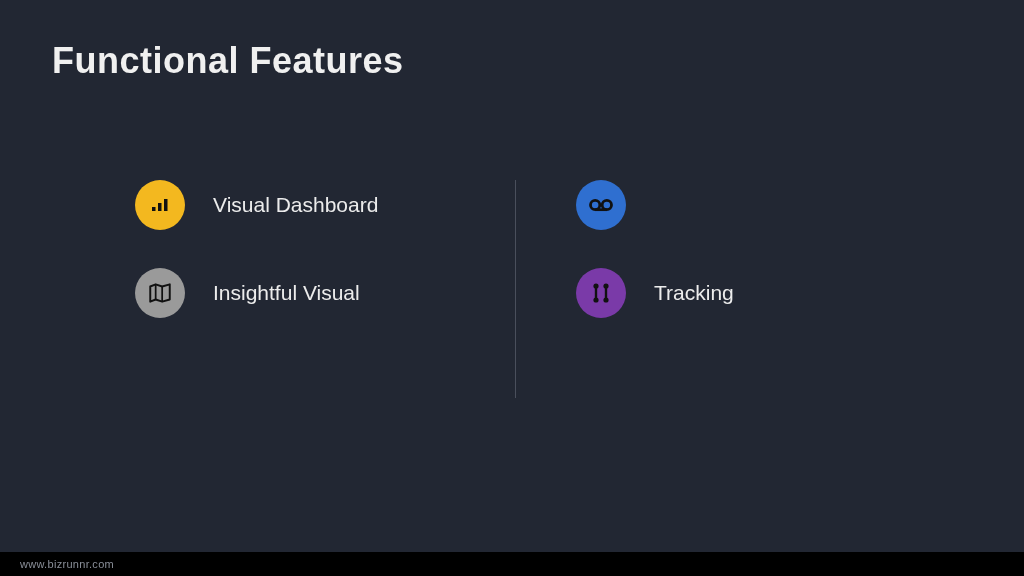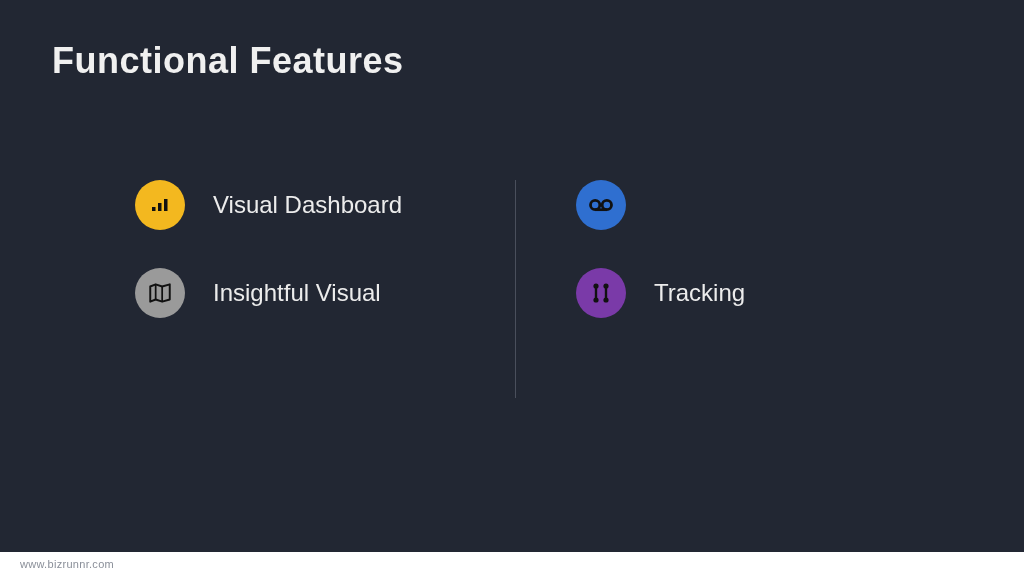--- a/index.html
+++ b/index.html
@@ -52,31 +52,31 @@
   .badge {
     width: 50px;
     height: 50px;
     border-radius: 50%;
     display: flex;
     align-items: center;
     justify-content: center;
     flex-shrink: 0;
   }
   .label {
-    font-size: 24px;
+    font-size: 21px;
     font-weight: 400;
     color: #ececec;
   }
   .footer {
     position: absolute;
     left: 0;
     bottom: 0;
     width: 100%;
     height: 24px;
-    background: #ffffff;
+    background: #000000;
     display: flex;
     align-items: center;
     padding-left: 20px;
     font-size: 11px;
     color: #8a8f99;
     letter-spacing: 0.3px;
   }
   svg { display: block; }
 </style>
 </head>

